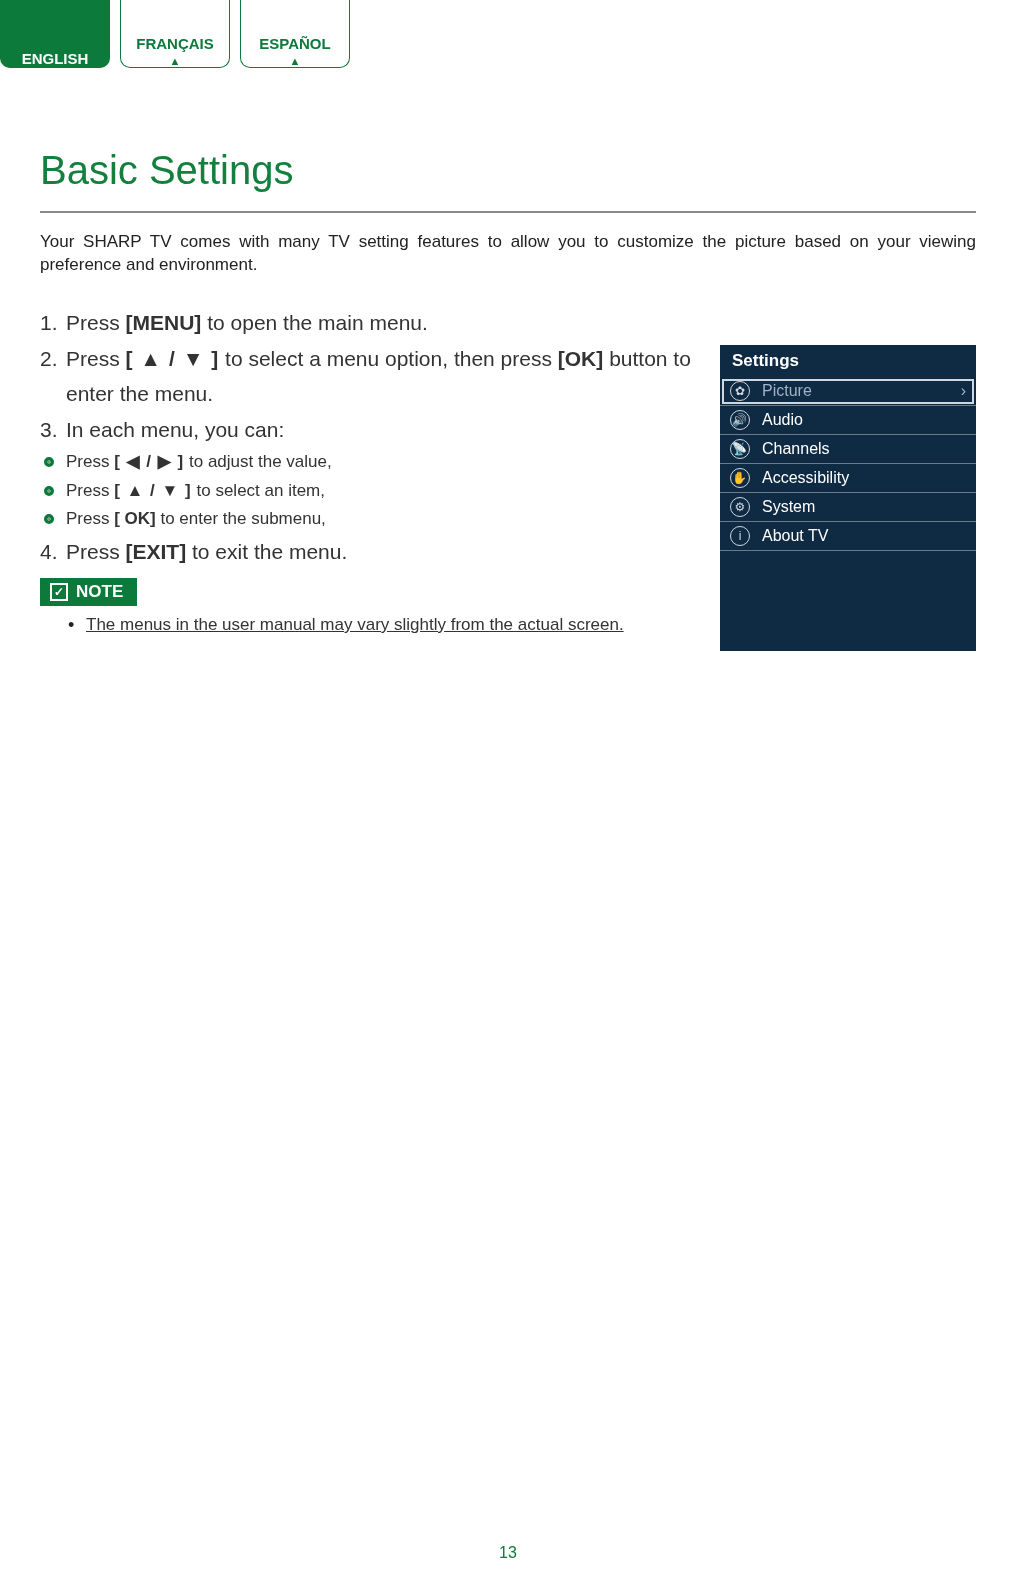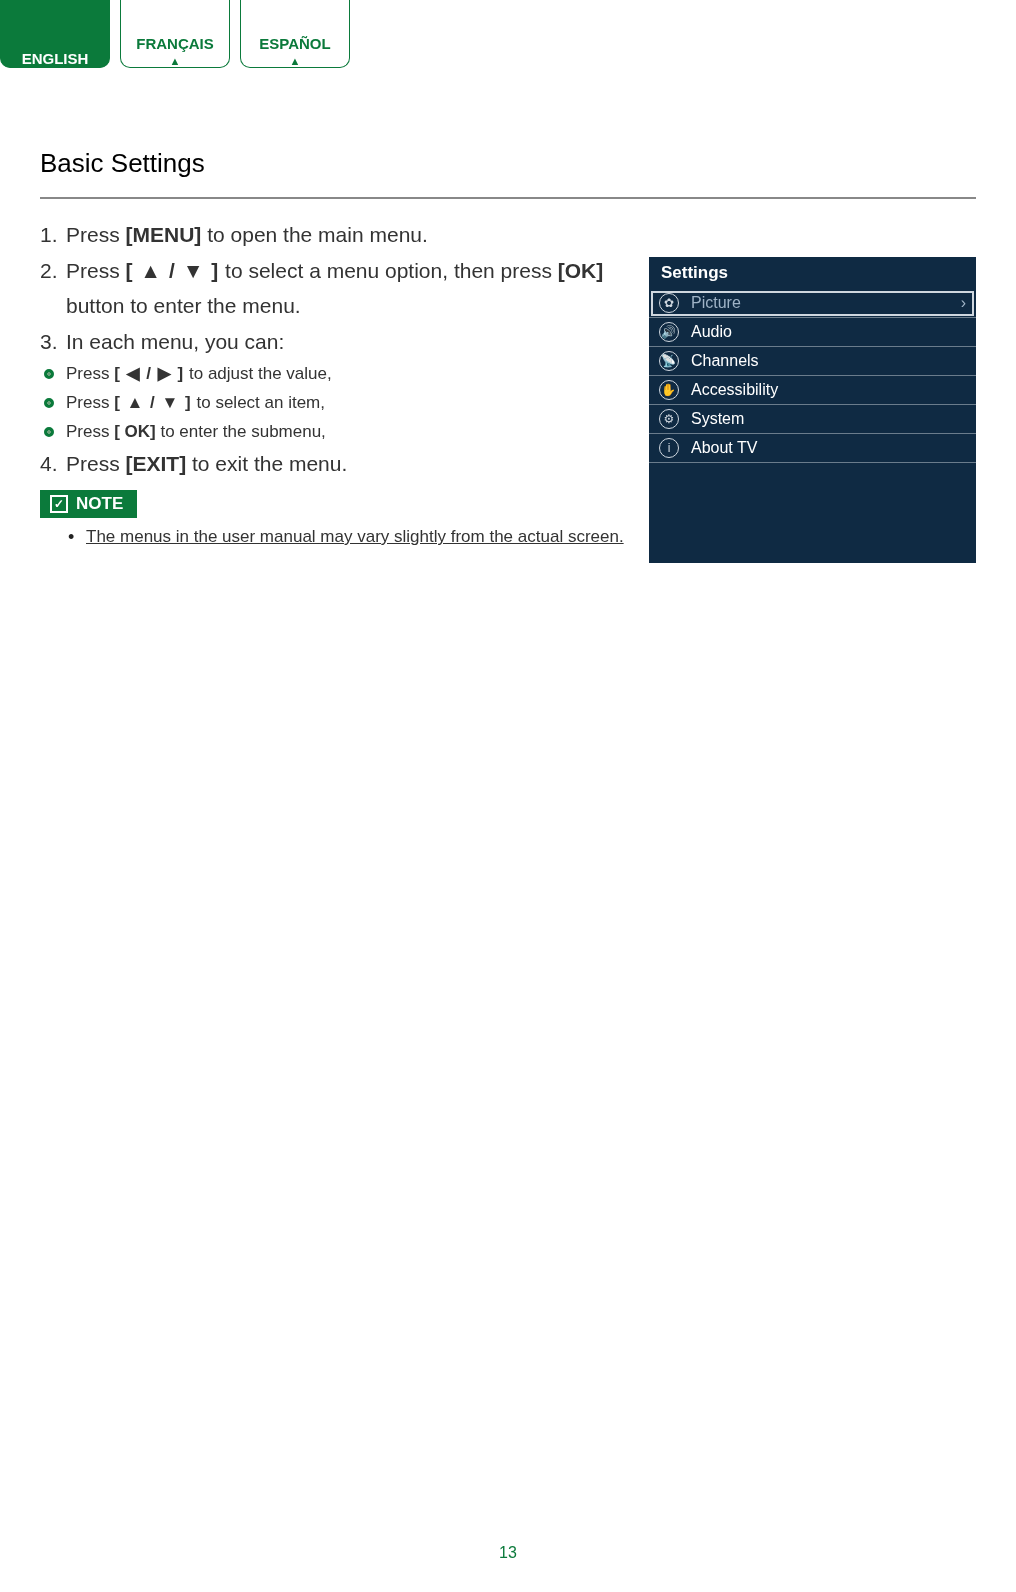--- a/index.html
+++ b/index.html
@@ -42,22 +42,22 @@
     font-size: 11px;
     margin-top: 4px;
     line-height: 1;
   }
   .content {
     padding: 80px 40px 0 40px;
   }
   h1.page-title {
     font-family: "Century Gothic", "Futura", Arial, sans-serif;
     font-weight: 400;
-    font-size: 26px;
-    color: #000000;
+    font-size: 40px;
+    color: #15803d;
     margin-bottom: 18px;
   }
   .hr {
     border: none;
     border-top: 2px solid #888;
     margin-bottom: 18px;
   }
   .intro {
     font-size: 17px;
     line-height: 1.35;
@@ -149,21 +149,21 @@
   }
   .note-bullets li::before {
     content: "•";
     position: absolute;
     left: -18px;
     font-size: 18px;
     color: #222;
   }
   
   .settings-panel {
-    width: 327px;
+    width: 256px;
     background: #0f2a43;
     padding: 0 0 100px 0;
     color: #fff;
     font-size: 16px;
     flex-shrink: 0;
     margin-top: 40px;
   }
   .settings-header {
     padding: 6px 12px 6px 12px;
     font-weight: 700;
@@ -224,20 +224,21 @@
   </div>
   <div class="lang-tab">
     <span>ESPAÑOL</span>
     <span class="lang-arrow">▲</span>
   </div>
 </div>
 
 <div class="content">
   <h1 class="page-title">Basic Settings</h1>
   <hr class="hr">
+  <p class="intro">Your SHARP TV comes with many TV setting features to allow you to customize the picture based on your viewing preference and environment.</p>
 
   <div class="two-col">
     <div class="left-col">
 
       <ol class="num-list">
         <li>
           <span>Press </span><strong>[MENU]</strong><span> to open the main menu.</span>
         </li>
         <li>
           <span>Press </span><strong class="arrows">[ ▲ / ▼ ]</strong><span> to select a menu option, then press </span><strong>[OK]</strong><span> button to enter the menu.</span>

